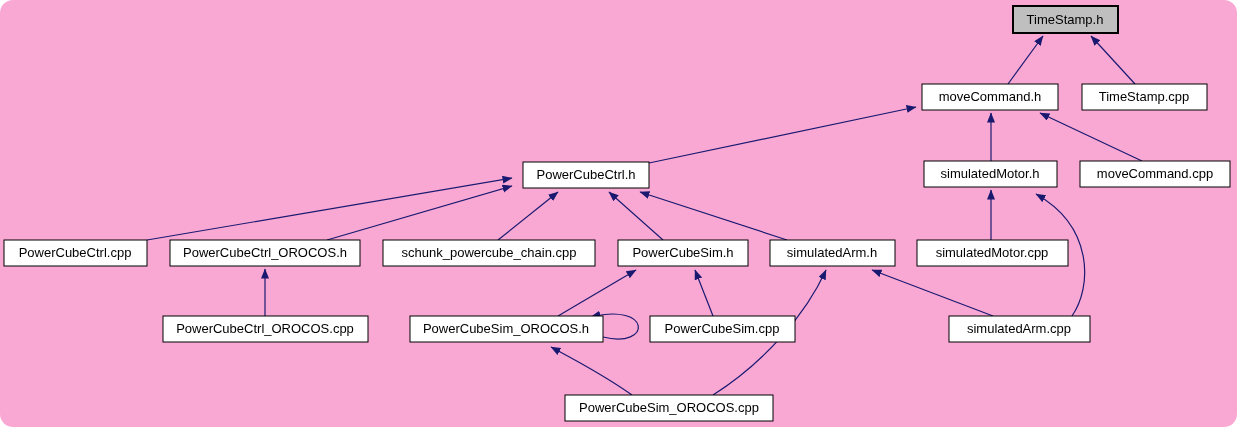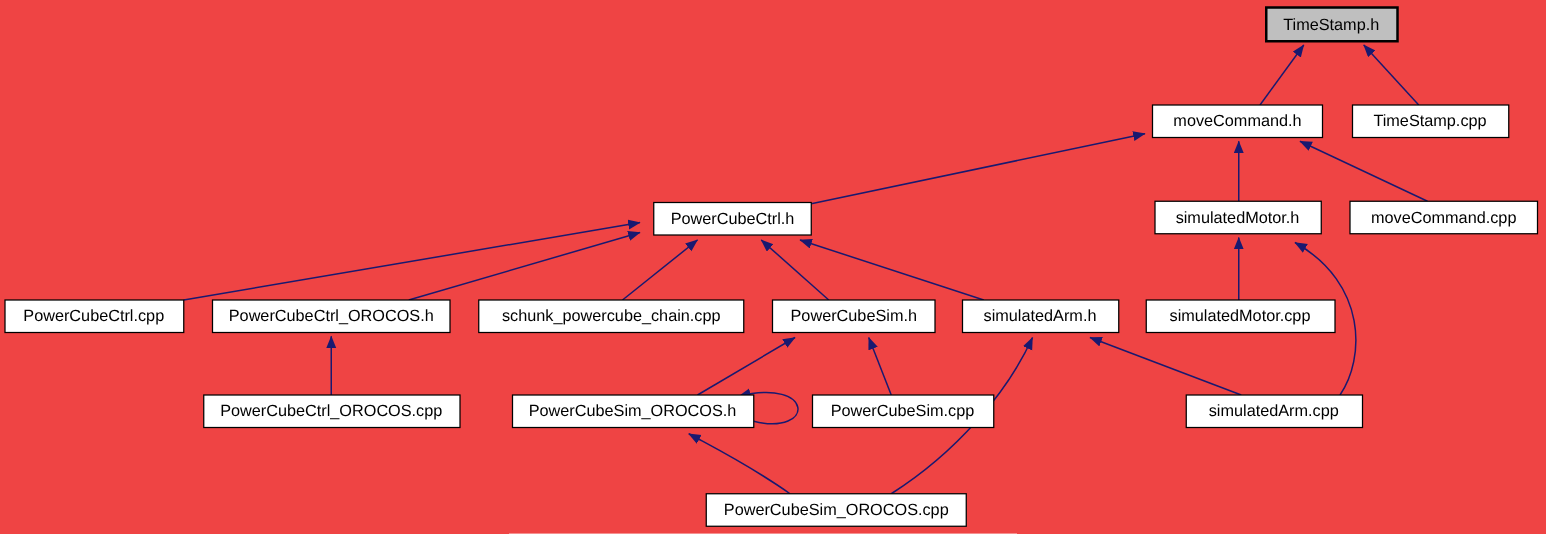--- a/index.html
+++ b/index.html
@@ -4,21 +4,22 @@
 <style>
   html, body {
     margin: 0;
     padding: 0;
     background: #ffffff;
   }
   .graph-wrap {
     width: 1237px;
     height: 427px;
     position: relative;
-    background: #ef4444;
+    background: #f9a8d4;
+    border-radius: 13px;
   }
   svg { display: block; }
   .node-rect {
     fill: #ffffff;
     stroke: #000000;
     stroke-width: 1;
   }
   .node-rect.highlight {
     fill: #bfbfbf;
     stroke-width: 2;

